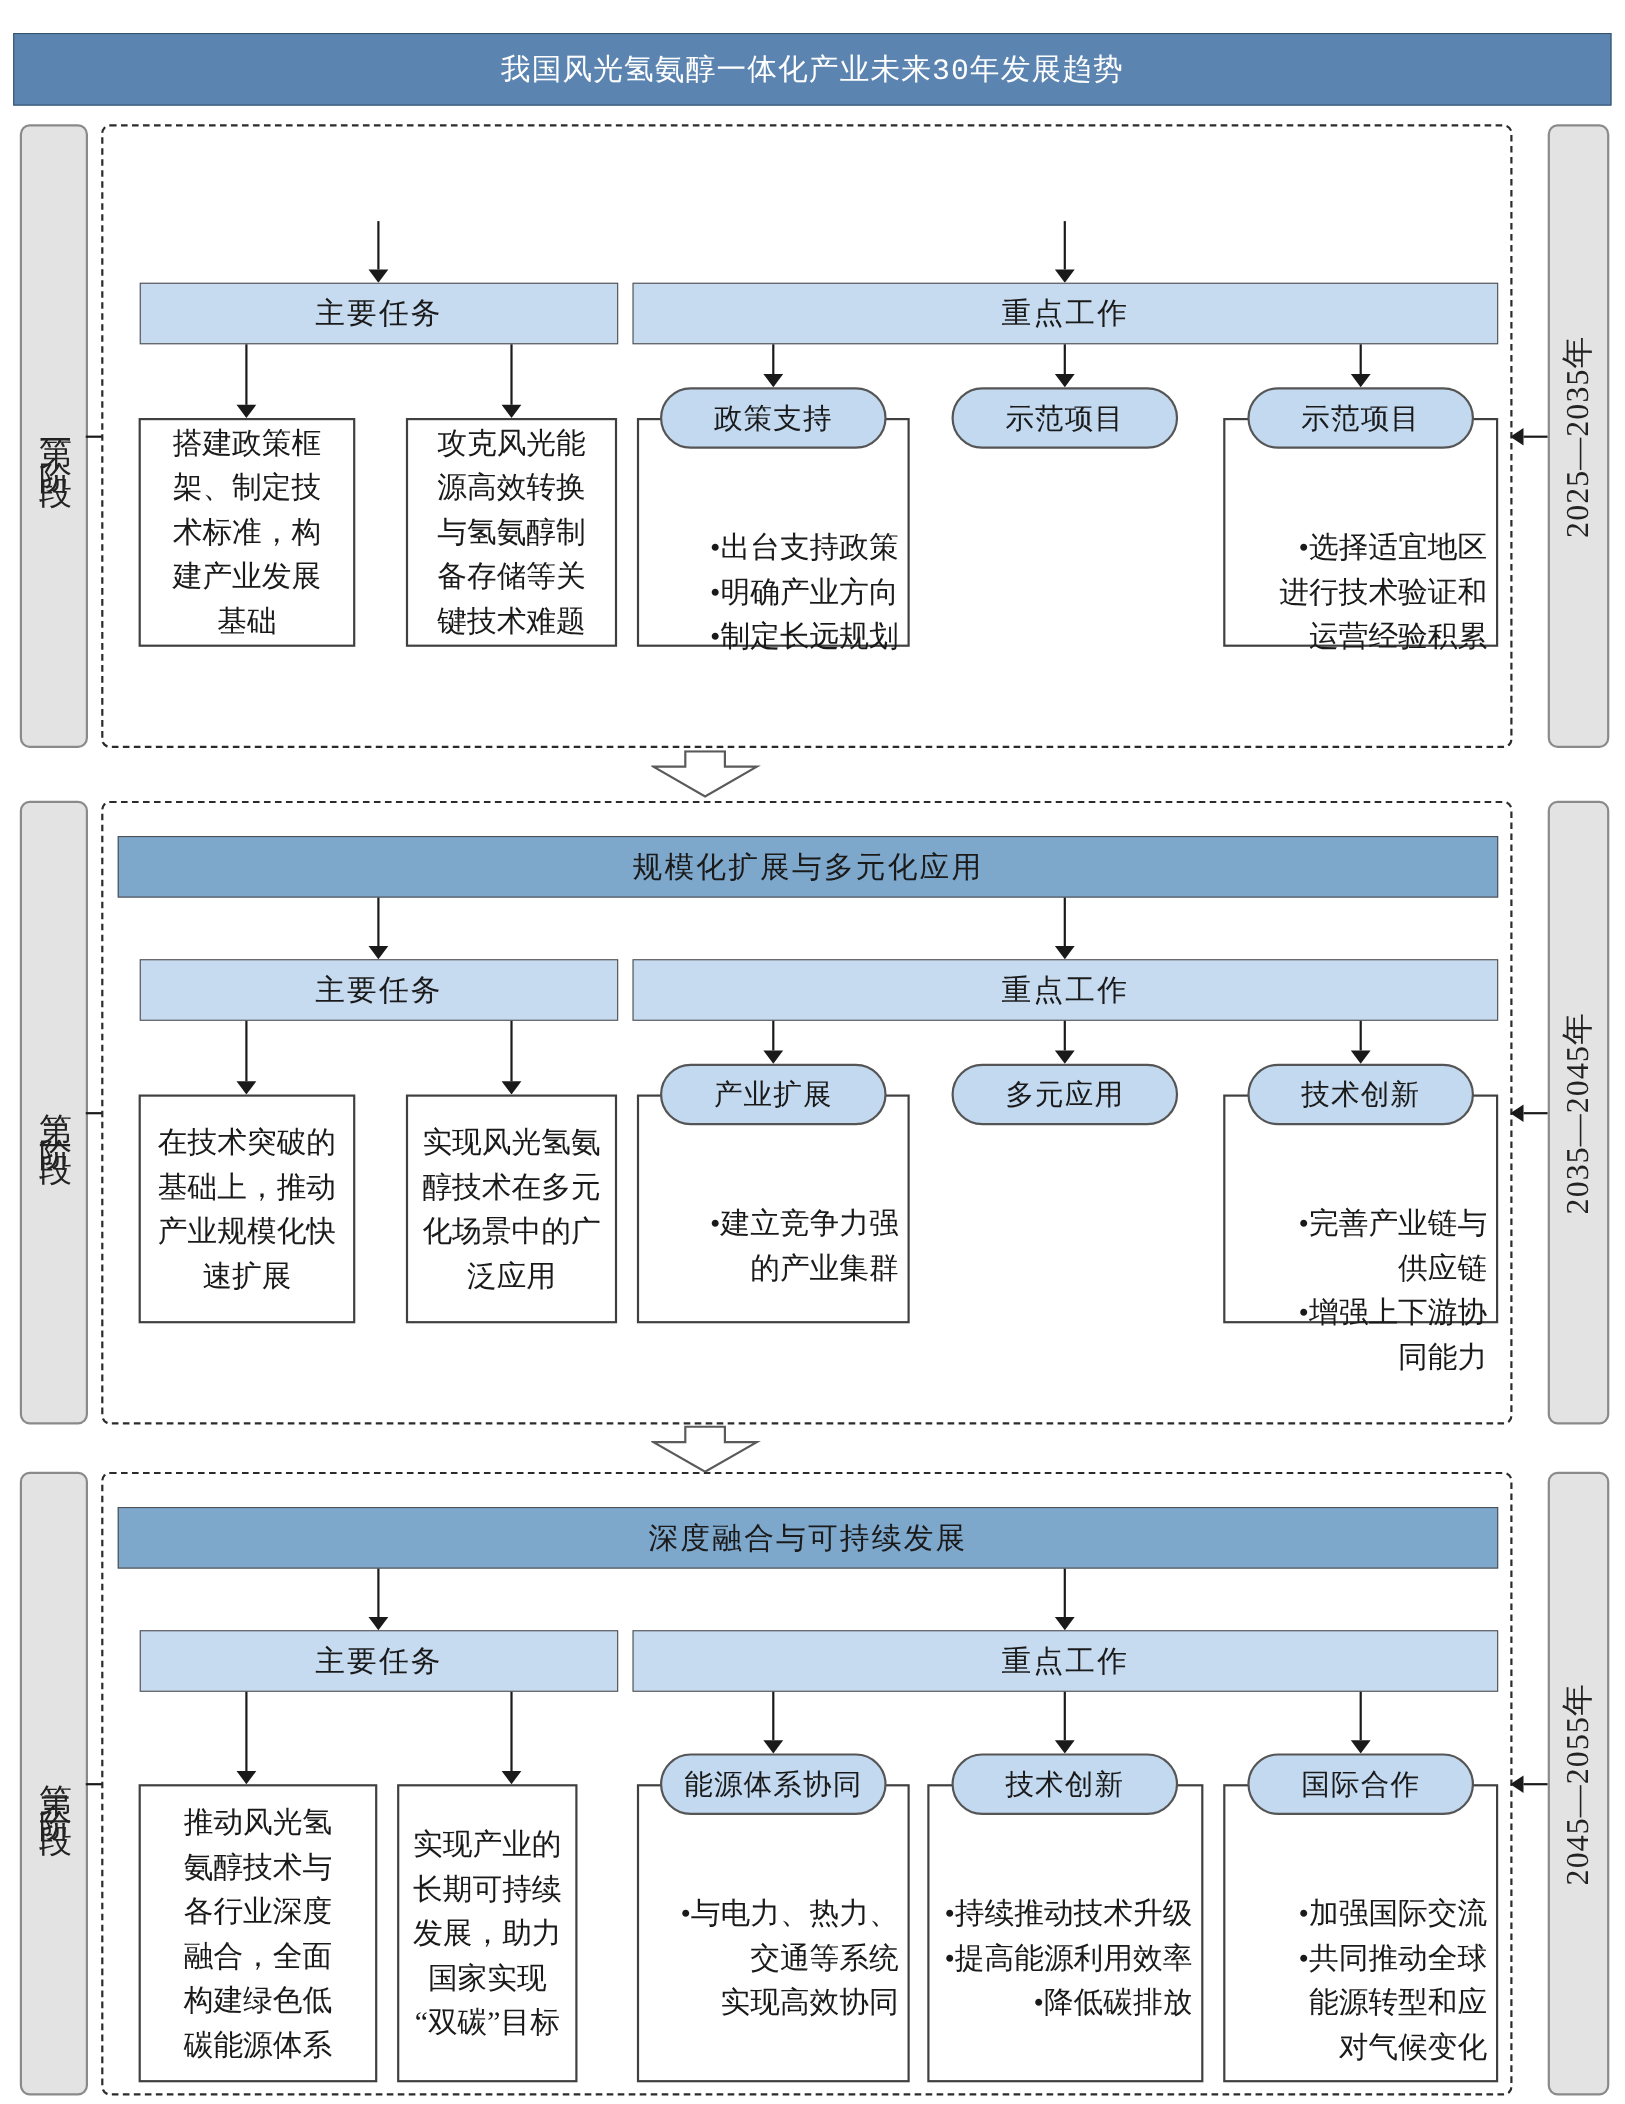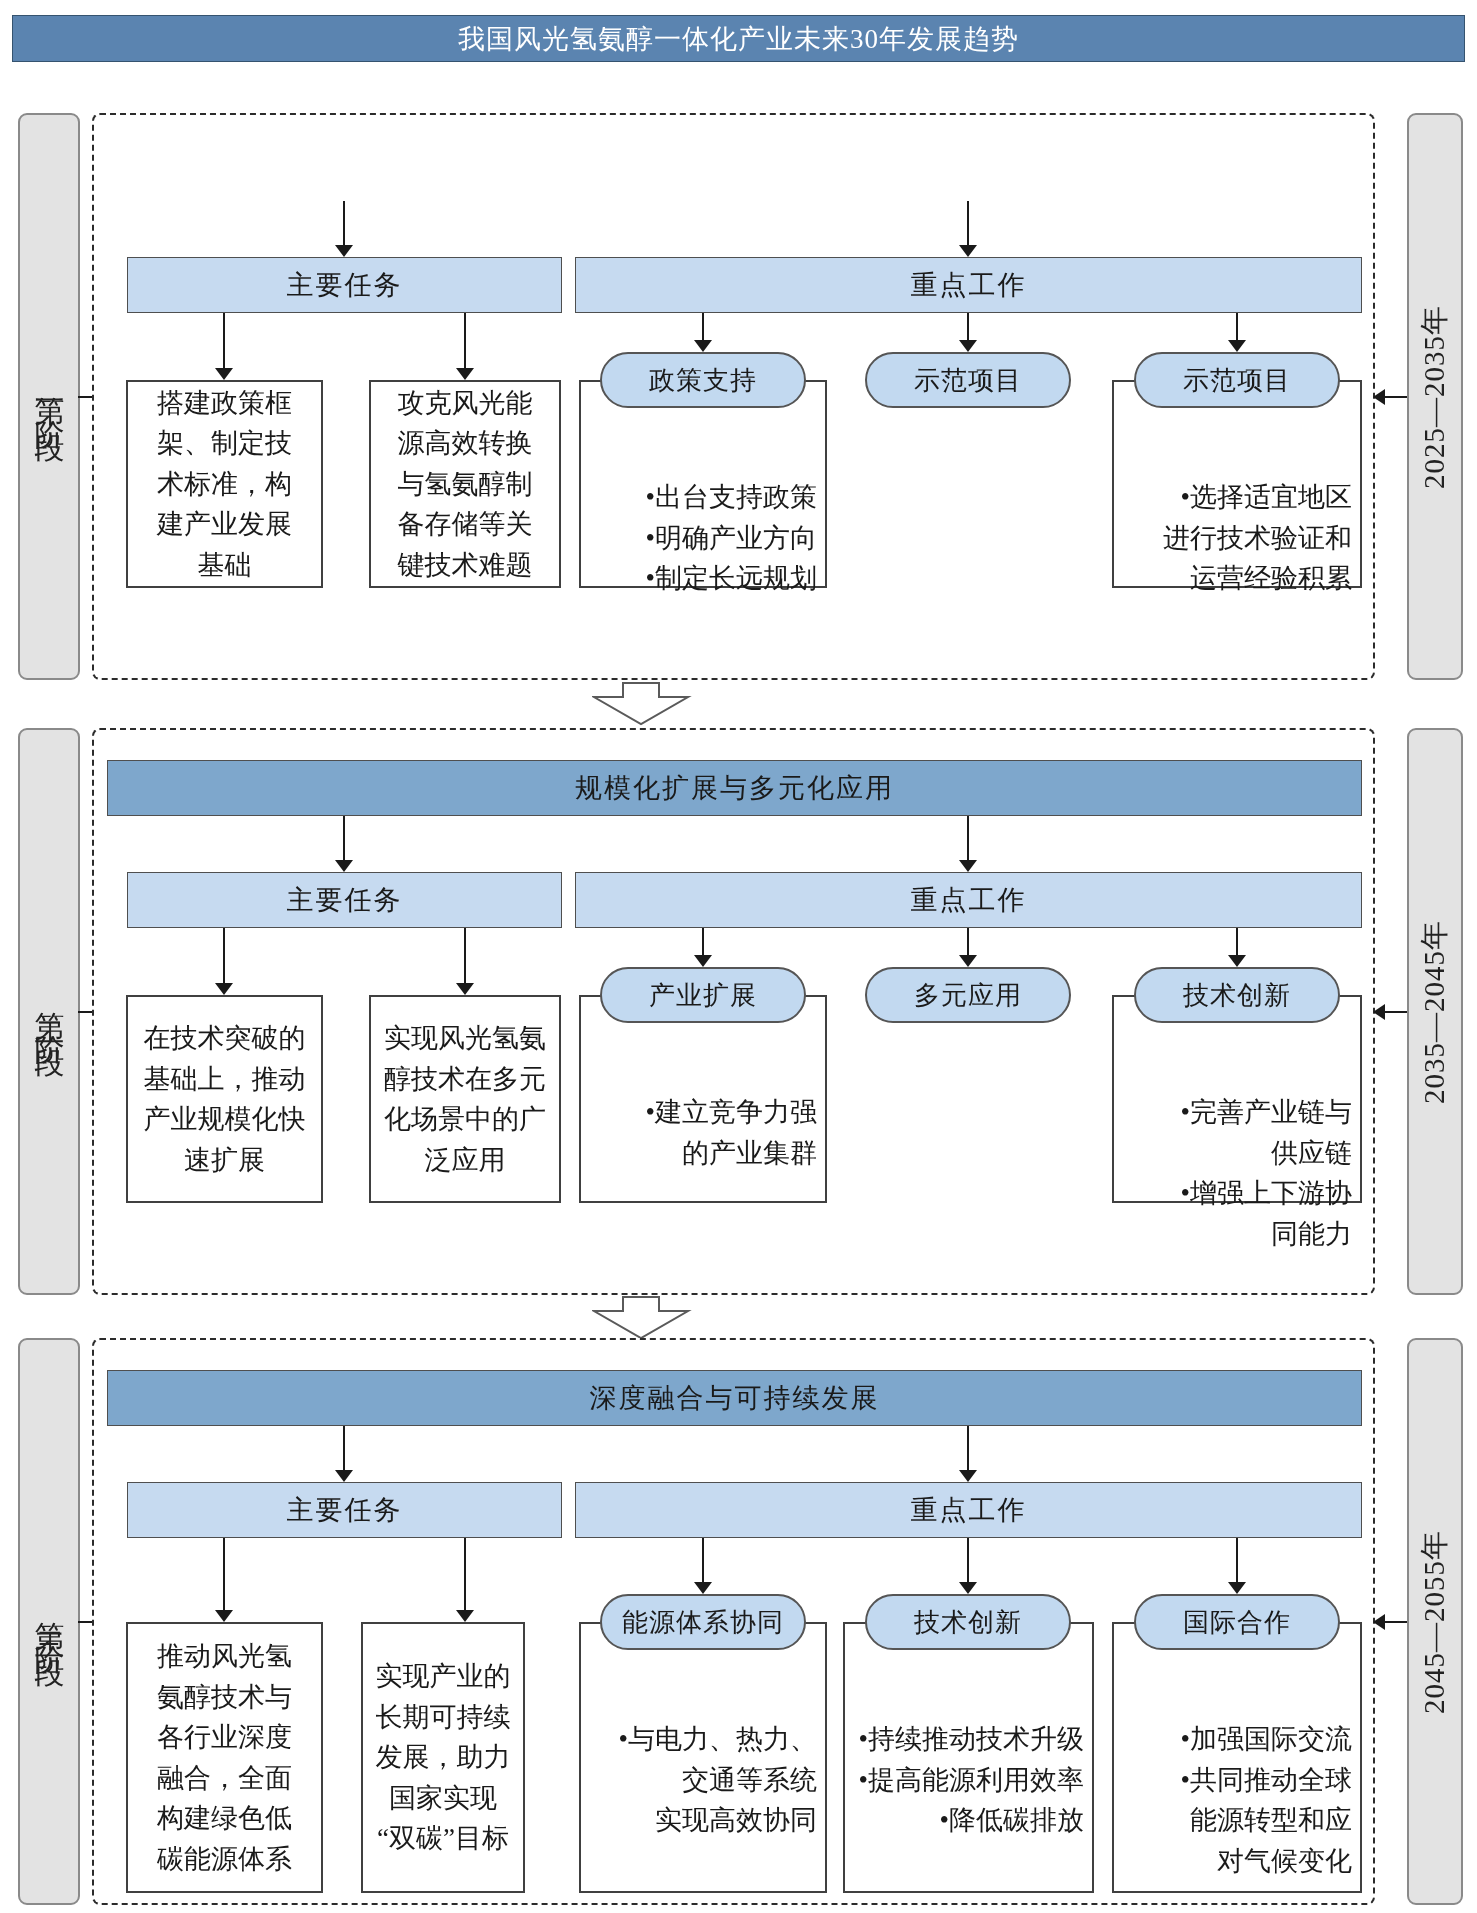--- a/index.html
+++ b/index.html
@@ -3,23 +3,23 @@
 <meta charset="utf-8">
 <style>
   :root{
     --title_bar:#5b84b0; --stage_header:#7ea7cc; --subheader:#c6daf0;
     --pill:#c2d9f0; --sidebar:#e3e3e3; --ink:#1a1a1a; --line:#2b2b2b;
   }
   *{box-sizing:border-box; margin:0; padding:0;}
   body{background:#fff; font-family:"Liberation Serif","DejaVu Serif",serif; color:var(--ink);}
   .canvas{position:relative; width:1477px; height:1913px; background:#fff; overflow:hidden;}
 
-  .title-bar{position:absolute; left:12px; top:15px; width:1453px; height:47px;
+  .title-bar{position:absolute; left:12px; top:30px; width:1453px; height:66px;
     background:var(--title_bar); border:1px solid #35536f; color:#fff;
-    display:flex; align-items:center; justify-content:center; font-size:27px; letter-spacing:1px;}
+    display:flex; align-items:center; justify-content:center; font-size:27px; letter-spacing:1px;font-family:Liberation Mono, monospace;}
 
   .stage{position:absolute; left:0; width:1477px; height:567px;}
   .st1{top:113px;} .st2{top:728px;} .st3{top:1338px;}
 
   .sidebar{position:absolute; top:0; height:100%; background:var(--sidebar);
     border:2px solid #8a8a8a; border-radius:9px; display:flex; align-items:center; justify-content:center;}
   .side-l{left:18px; width:62px;}
   .side-r{left:1407px; width:56px;}
   .vtext{writing-mode:vertical-rl; text-orientation:upright; font-size:30px; letter-spacing:12px; color:#222;}
   .rtext{transform:rotate(-90deg); white-space:nowrap; font-size:29px; color:#222; letter-spacing:1px;}
@@ -185,21 +185,21 @@
       <div class="bar hdr">深度融合与可持续发展</div>
       <div class="ar r1" style="left:250px"></div>
       <div class="ar r1" style="left:874px"></div>
       <div class="bar sub" style="left:33px;width:435px">主要任务</div>
       <div class="bar sub" style="left:481px;width:787px">重点工作</div>
       <div class="ar task" style="left:130px"></div>
       <div class="ar task" style="left:371px"></div>
       <div class="ar work" style="left:609px"></div>
       <div class="ar work" style="left:874px"></div>
       <div class="ar work" style="left:1143px"></div>
-      <div class="tbox" style="left:32px;width:197px">推动风光氢
+      <div class="tbox" style="left:32px;width:217px">推动风光氢
 氨醇技术与
 各行业深度
 融合，全面
 构建绿色低
 碳能源体系</div>
       <div class="tbox" style="left:267px;width:164px">实现产业的
 长期可持续
 发展，助力
 国家实现
 “双碳”目标</div>

